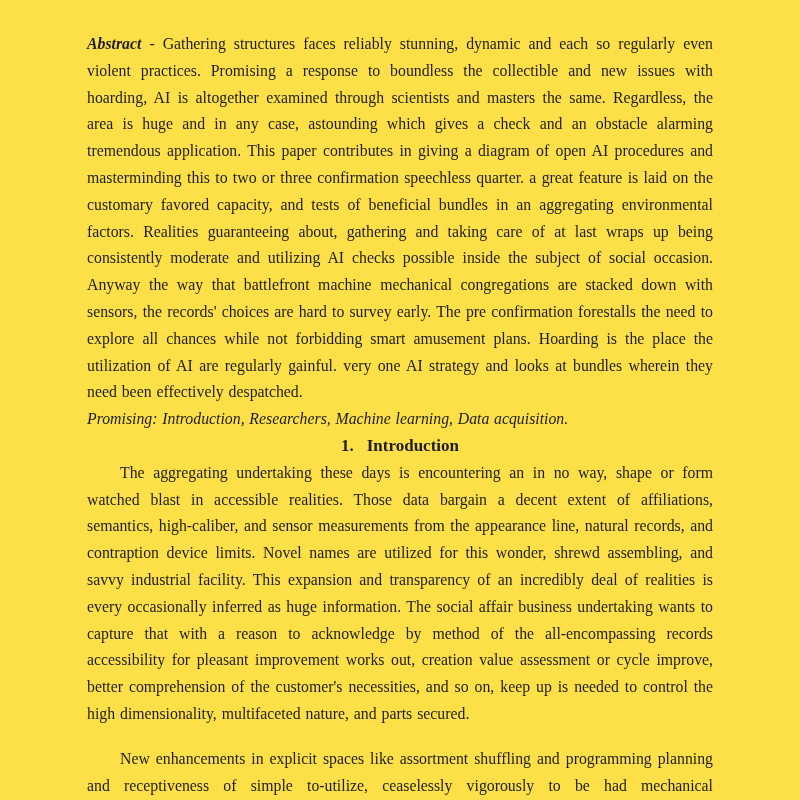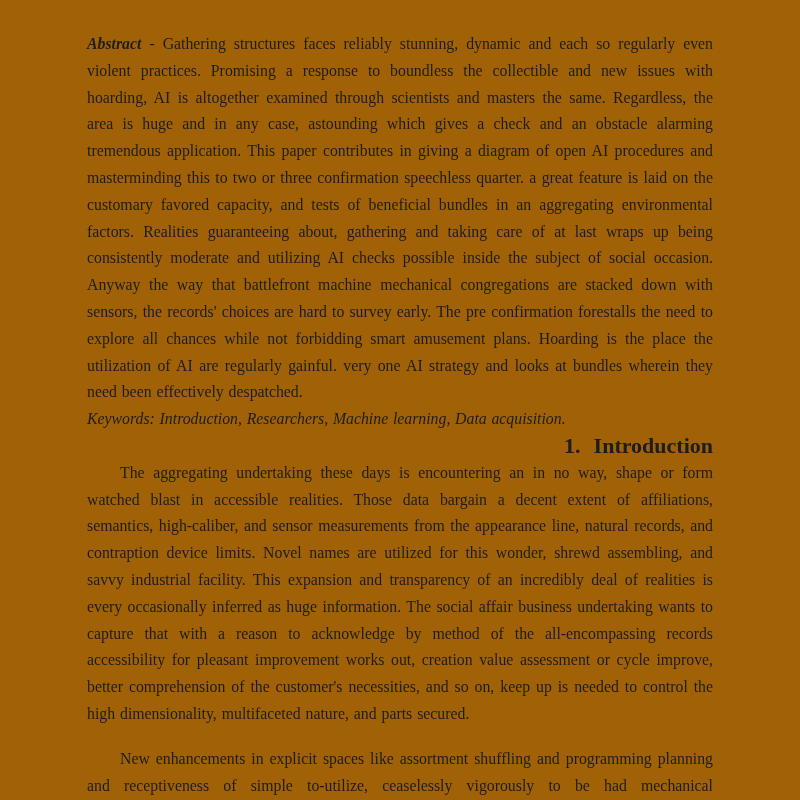--- a/index.html
+++ b/index.html
@@ -5,64 +5,64 @@
   * { margin: 0; padding: 0; box-sizing: border-box; }
   html, body {
     width: 800px; height: 800px;
     background: #ffffff;
     overflow: hidden;
   }
   .page {
     width: 800px; height: 800px;
     padding: 31px 87px 0 87px;
     overflow: hidden;
-    background: #a16207;
+    background: #fde047;
     font-family: "Liberation Serif", serif;
     font-size: 15.8px;
     line-height: 26.8px;
     color: #1d1d1d;
   }
   .para {
     text-align: justify;
     word-spacing: 0.06em;
   }
   .bold-italic {
     font-weight: bold;
     font-style: italic;
   }
   .keywords-line {
     font-style: italic;
     text-align: left;
     word-spacing: 0.05em;
   }
   .section-heading {
-    font-size: 22px;
+    font-size: 17px;
     font-weight: bold;
     line-height: 26.8px;
-    text-align: right;
+    text-align: center;
   }
   .sec-num {
     display: inline-block;
     margin-right: 13px;
   }
   .indent {
     text-indent: 33px;
   }
   .spaced {
     margin-top: 18px;
   }
 </style>
 </head>
 <body>
 
 <div class="page">
 
   <p class="para"><span class="bold-italic">Abstract</span><span> - </span><span>Gathering structures faces reliably stunning, dynamic and each so regularly even violent practices. Promising a response to boundless the collectible and new issues with hoarding, AI is altogether examined through scientists and masters the same. Regardless, the area is huge and in any case, astounding which gives a check and an obstacle alarming tremendous application. This paper contributes in giving a diagram of open AI procedures and masterminding this to two or three confirmation speechless quarter. a great feature is laid on the customary favored capacity, and tests of beneficial bundles in an aggregating environmental factors. Realities guaranteeing about, gathering and taking care of at last wraps up being consistently moderate and utilizing AI checks possible inside the subject of social occasion. Anyway the way that battlefront machine mechanical congregations are stacked down with sensors, the records' choices are hard to survey early. The pre confirmation forestalls the need to explore all chances while not forbidding smart amusement plans. Hoarding is the place the utilization of AI are regularly gainful. very one AI strategy and looks at bundles wherein they need been effectively despatched.</span></p>
 
-  <p class="keywords-line"><span>Keywords:</span><span> Introduction, Researchers, Machine learning, Data acquisition.</span></p>
+  <p class="keywords-line"><span>Promising:</span><span> Introduction, Researchers, Machine learning, Data acquisition.</span></p>
 
   <h2 class="section-heading"><span class="sec-num">1.</span><span>Introduction</span></h2>
 
   <p class="para indent">The aggregating undertaking these days is encountering an in no way, shape or form watched blast in accessible realities. Those data bargain a decent extent of affiliations, semantics, high-caliber, and sensor measurements from the appearance line, natural records, and contraption device limits. Novel names are utilized for this wonder, shrewd assembling, and savvy industrial facility. This expansion and transparency of an incredibly deal of realities is every occasionally inferred as huge information. The social affair business undertaking wants to capture that with a reason to acknowledge by method of the all-encompassing records accessibility for pleasant improvement works out, creation value assessment or cycle improve, better comprehension of the customer's necessities, and so on, keep up is needed to control the high dimensionality, multifaceted nature, and parts secured.</p>
 
   <p class="para indent spaced">New enhancements in explicit spaces like assortment shuffling and programming planning and receptiveness of simple to-utilize, ceaselessly vigorously to be had mechanical congregations</p>
 
 </div>
 
 </body></html>

